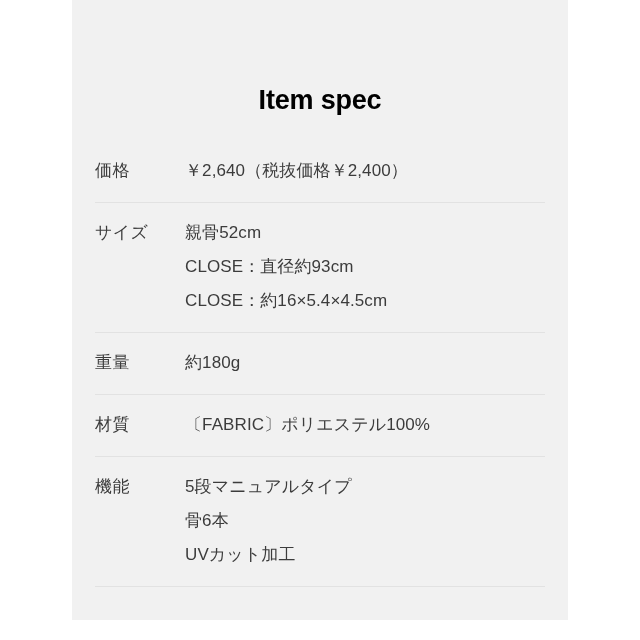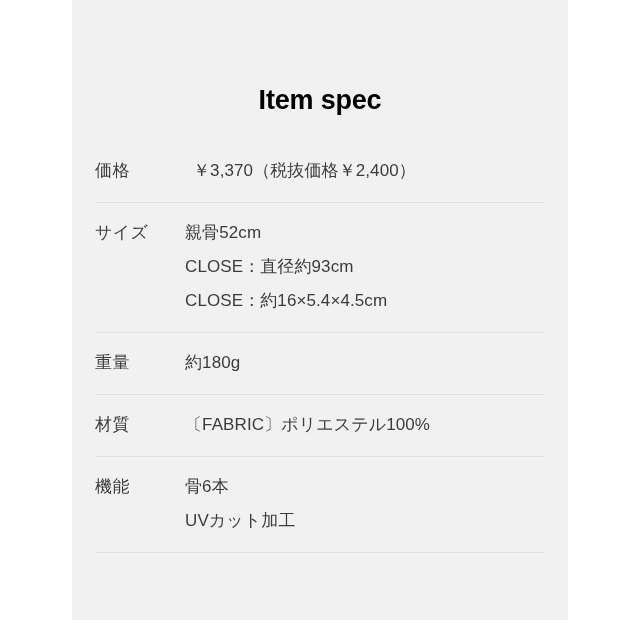--- a/index.html
+++ b/index.html
@@ -42,21 +42,20 @@
     padding: 0 23px 0 23px;
   }
   .spec-row {
     display: flex;
     align-items: flex-start;
     padding: 13px 0 14px 0;
     border-bottom: 1px solid #e2e2e2;
   }
   .spec-row:first-child {
     border-top: none;
-    gap: 8px;
   }
   .spec-label {
     width: 90px;
     flex: 0 0 90px;
     font-size: 17px;
     color: #3c3c3c;
     line-height: 34px;
     letter-spacing: 0.4px;
   }
   .spec-value {
@@ -78,21 +77,21 @@
 
   <div class="spec-card">
 
     <div class="card-title">Item spec</div>
 
     <div class="spec-table">
 
       <div class="spec-row">
         <div class="spec-label">価格</div>
         <div class="spec-value">
-          <span class="vline">￥3,370（税抜価格￥2,400）</span>
+          <span class="vline">￥2,640（税抜価格￥2,400）</span>
         </div>
       </div>
 
       <div class="spec-row">
         <div class="spec-label">サイズ</div>
         <div class="spec-value">
           <span class="vline">親骨52cm</span>
           <span class="vline">CLOSE：直径約93cm</span>
           <span class="vline">CLOSE：約16×5.4×4.5cm</span>
         </div>
@@ -108,20 +107,21 @@
       <div class="spec-row">
         <div class="spec-label">材質</div>
         <div class="spec-value">
           <span class="vline">〔FABRIC〕ポリエステル100%</span>
         </div>
       </div>
 
       <div class="spec-row">
         <div class="spec-label">機能</div>
         <div class="spec-value">
+          <span class="vline">5段マニュアルタイプ</span>
           <span class="vline">骨6本</span>
           <span class="vline">UVカット加工</span>
         </div>
       </div>
 
     </div>
   </div>
 </div>
 
 </body></html>

